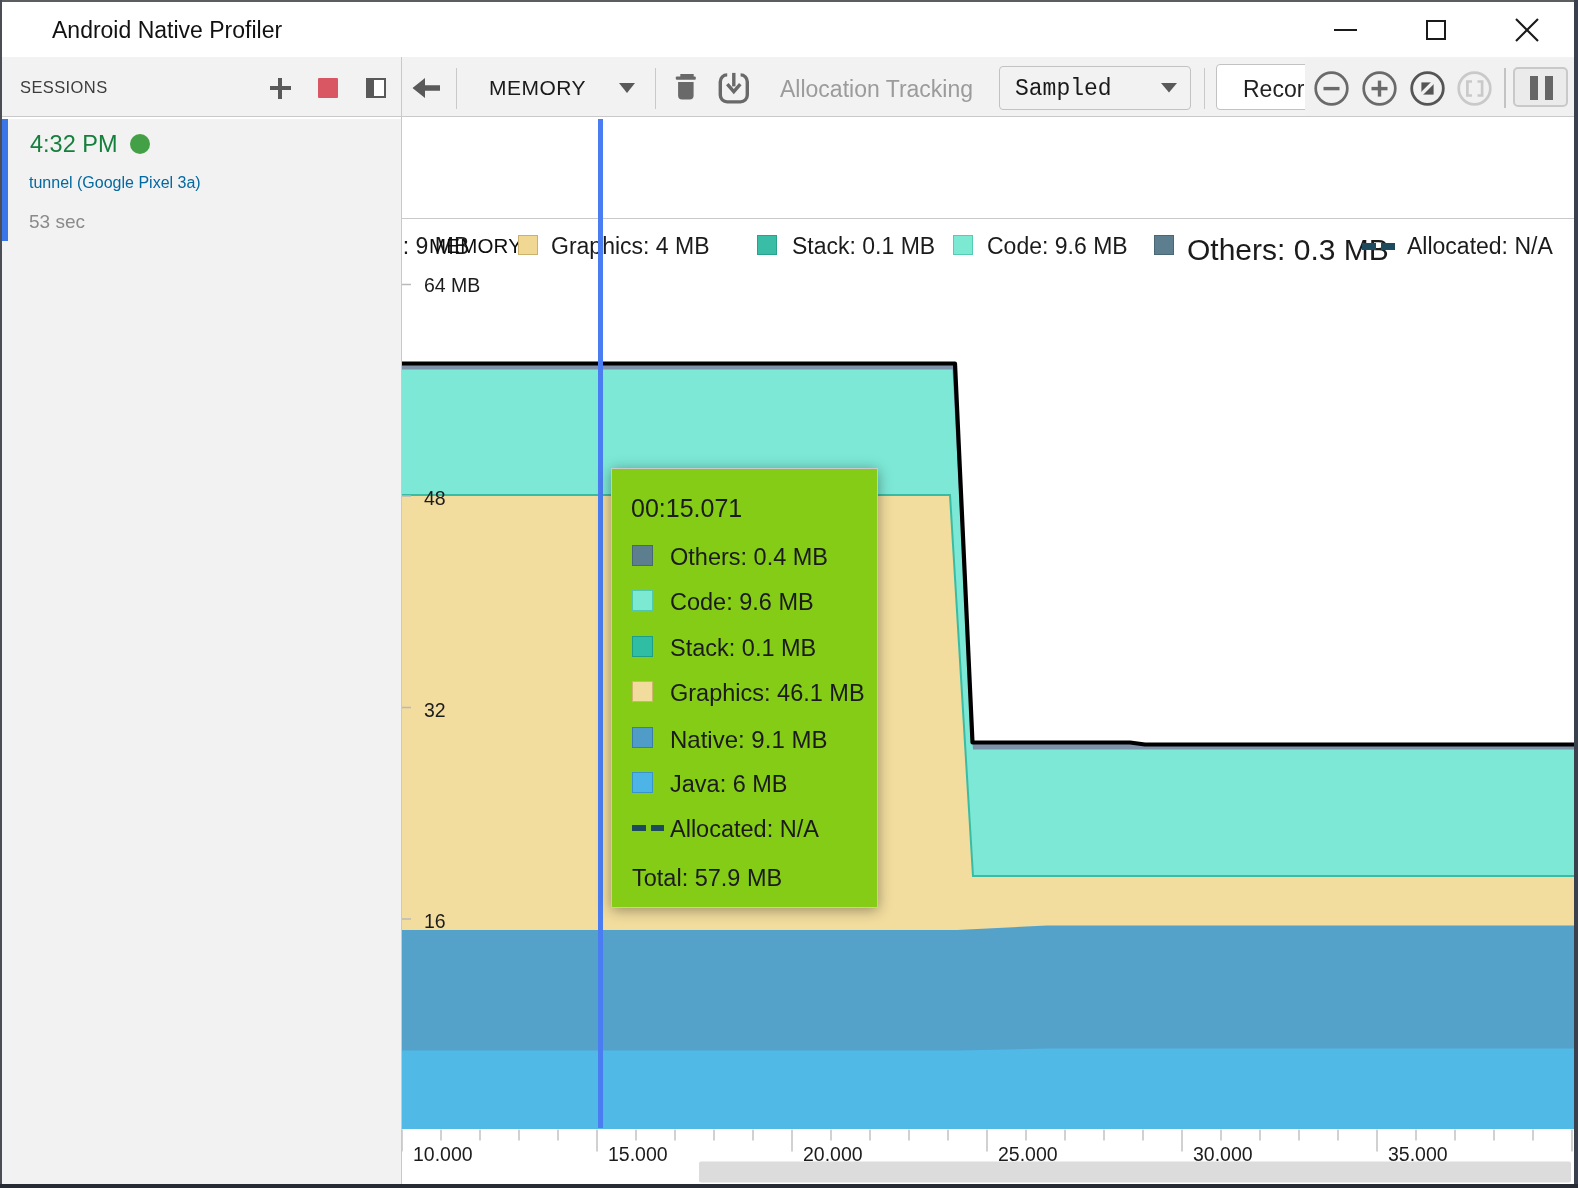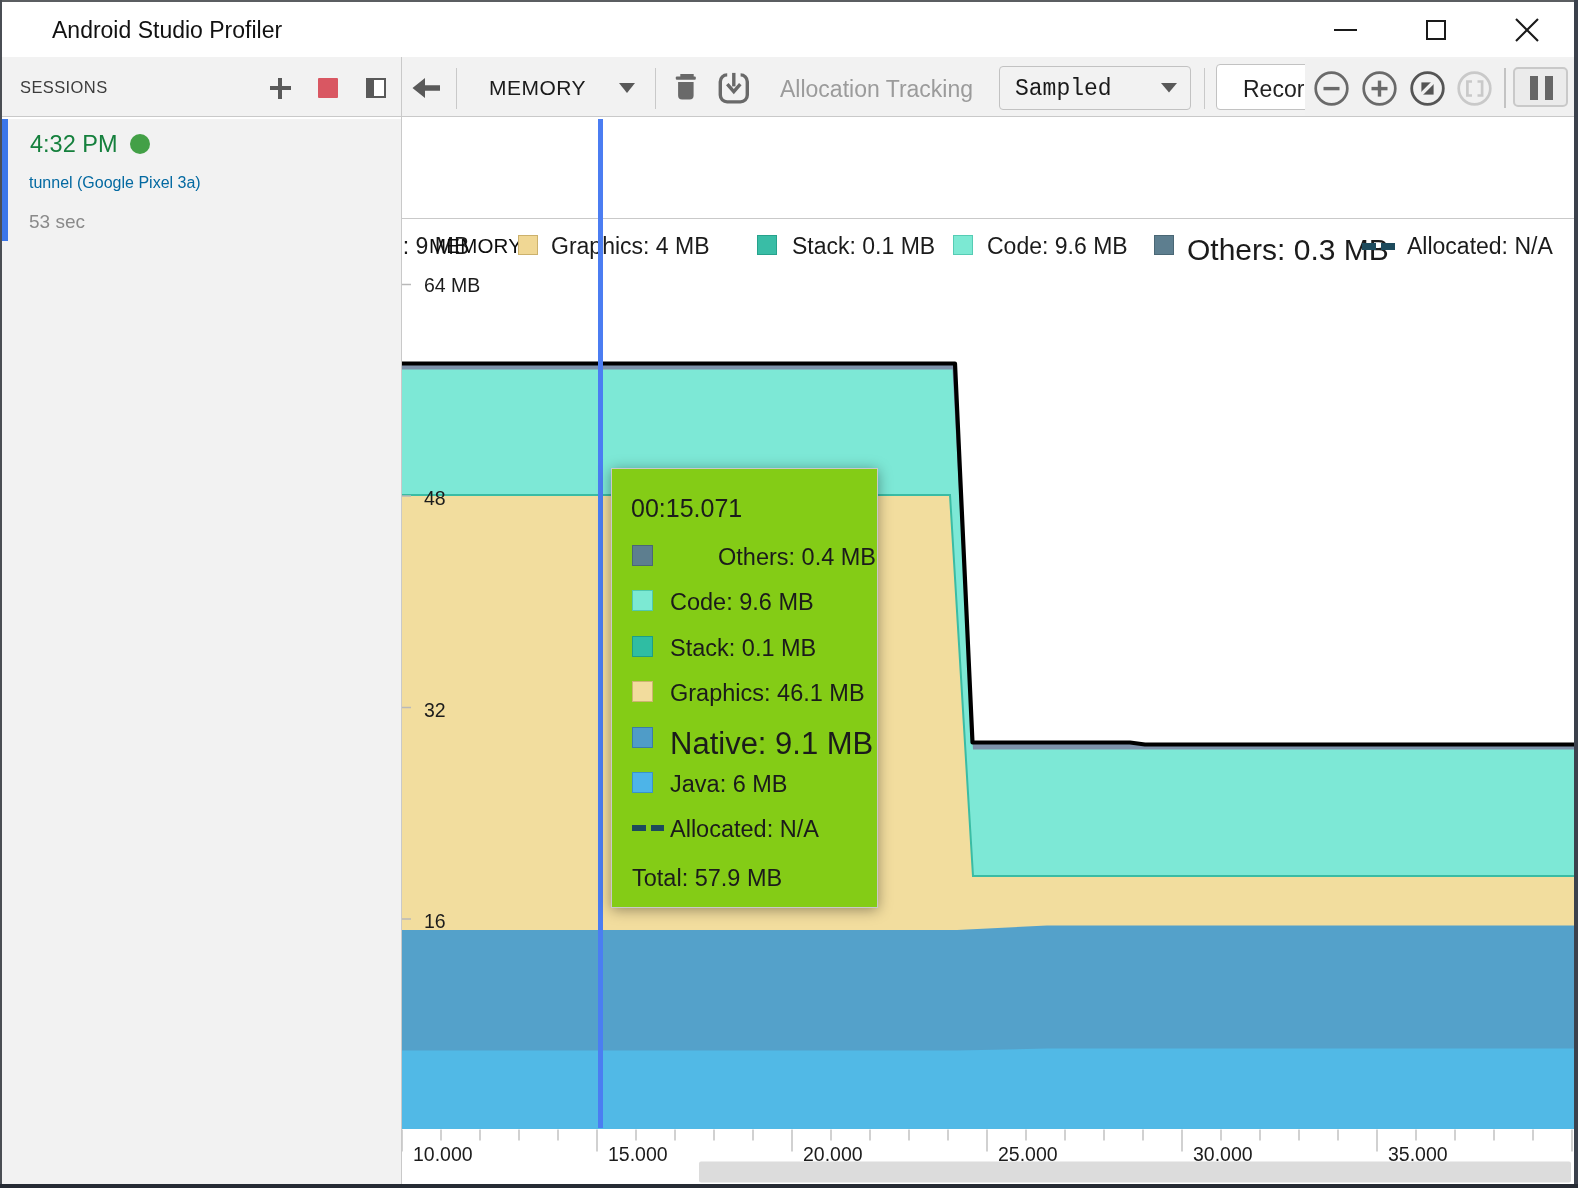--- a/index.html
+++ b/index.html
@@ -8,21 +8,21 @@
 .abs { position:absolute; }
 #win { position:relative; width:1578px; height:1188px; background:#fff; }
 .sep-v { position:absolute; width:1px; background:#c9c9c9; }
 .sep-h { position:absolute; height:1px; background:#c9c9c9; }
 .sq { position:absolute; width:20px; height:20px; }
 </style>
 </head>
 <body>
 <div id="win">
 
-  <div class="abs" style="left:52px; top:17px; font-size:23px; color:#111;">Android Studio Profiler</div>
+  <div class="abs" style="left:52px; top:17px; font-size:23px; color:#111;">Android Native Profiler</div>
   <div class="abs" style="left:1334px; top:28.5px; width:23px; height:2.6px; background:#1a1a1a;"></div>
   <div class="abs" style="left:1426px; top:20px; width:20px; height:20px; border:2px solid #1a1a1a;"></div>
   <svg class="abs" style="left:1513px; top:16px;" width="28" height="28" viewBox="0 0 28 28">
     <path d="M3 3 L25 25 M25 3 L3 25" stroke="#1a1a1a" stroke-width="2.1" fill="none"></path>
   </svg>
 
   <div class="abs" style="left:0; top:57px; width:1578px; height:60px; background:#f2f2f2; border-bottom:1.5px solid #c9c9c9;"></div>
 
   <div class="abs" style="left:20px; top:78px; font-size:16.5px; color:#3d3d3d; letter-spacing:0.4px;">SESSIONS</div>
   <div class="abs" style="left:269.5px; top:85.8px; width:21px; height:4.6px; background:#595959;"></div>
@@ -177,29 +177,29 @@
       </g>
 
       <rect x="297" y="1042.5" width="872" height="21" rx="2" fill="#dcdcdc"></rect>
     </svg>
 
     <div class="abs" style="left:196px; top:0; width:5px; height:1009.5px; background:#4b7df2;"></div>
 
     <div class="abs" style="left:209px; top:349px; width:267px; height:440px; background:#84cc16; border:1px solid #c9c9c9; box-shadow:0 2px 13px rgba(0,0,0,0.38);">
       <div class="abs" style="left:19px; top:25.5px; font-size:25px; color:#1b1b1b;">00:15.071</div>
       <div class="sq" style="left:20px; top:76px; background:#5d7e8f; border:1.2px solid rgba(30,50,60,.3); width:21px; height:21px;"></div>
-      <div class="abs" style="left:58px; top:75px; font-size:23.5px; color:#1b1b1b;margin-left:48px;">Others: 0.4 MB</div>
+      <div class="abs" style="left:58px; top:75px; font-size:23.5px; color:#1b1b1b;">Others: 0.4 MB</div>
       <div class="sq" style="left:20px; top:121px; background:#7ce9d3; border:1.2px solid rgba(0,140,110,.35); width:21px; height:21px;"></div>
       <div class="abs" style="left:58px; top:120px; font-size:23.5px; color:#1b1b1b;">Code: 9.6 MB</div>
       <div class="sq" style="left:20px; top:167px; background:#2fbda3; border:1.2px solid rgba(0,100,80,.35); width:21px; height:21px;"></div>
       <div class="abs" style="left:58px; top:166px; font-size:23.5px; color:#1b1b1b;">Stack: 0.1 MB</div>
       <div class="sq" style="left:20px; top:212px; background:#f2dc9d; border:1.2px solid rgba(160,130,60,.45); width:21px; height:21px;"></div>
       <div class="abs" style="left:58px; top:211px; font-size:23.5px; color:#1b1b1b;">Graphics: 46.1 MB</div>
       <div class="sq" style="left:20px; top:258px; background:#4f9cc8; border:1.2px solid rgba(20,70,110,.35); width:21px; height:21px;"></div>
-      <div class="abs" style="left:58px; top:257px; font-size:31px; color:#1b1b1b;text-align:center;">Native: 9.1 MB</div>
+      <div class="abs" style="left:58px; top:257px; font-size:24px; color:#1b1b1b;text-align:center;">Native: 9.1 MB</div>
       <div class="sq" style="left:20px; top:303px; background:#4db4e8; border:1.2px solid rgba(20,90,140,.35); width:21px; height:21px;"></div>
       <div class="abs" style="left:58px; top:302px; font-size:23.5px; color:#1b1b1b;">Java: 6 MB</div>
       <div class="abs" style="left:20px; top:356px; width:13.5px; height:6.5px; background:#1d4a5c;"></div>
       <div class="abs" style="left:38.5px; top:356px; width:13.5px; height:6.5px; background:#1d4a5c;"></div>
       <div class="abs" style="left:58px; top:347px; font-size:23.5px; color:#1b1b1b;">Allocated: N/A</div>
       <div class="abs" style="left:20px; top:396px; font-size:23.5px; color:#1b1b1b;">Total: 57.9 MB</div>
     </div>
   </div>
 
   <div class="abs" style="left:0; top:0; width:1578px; height:2px; background:#5b5e61;"></div>

